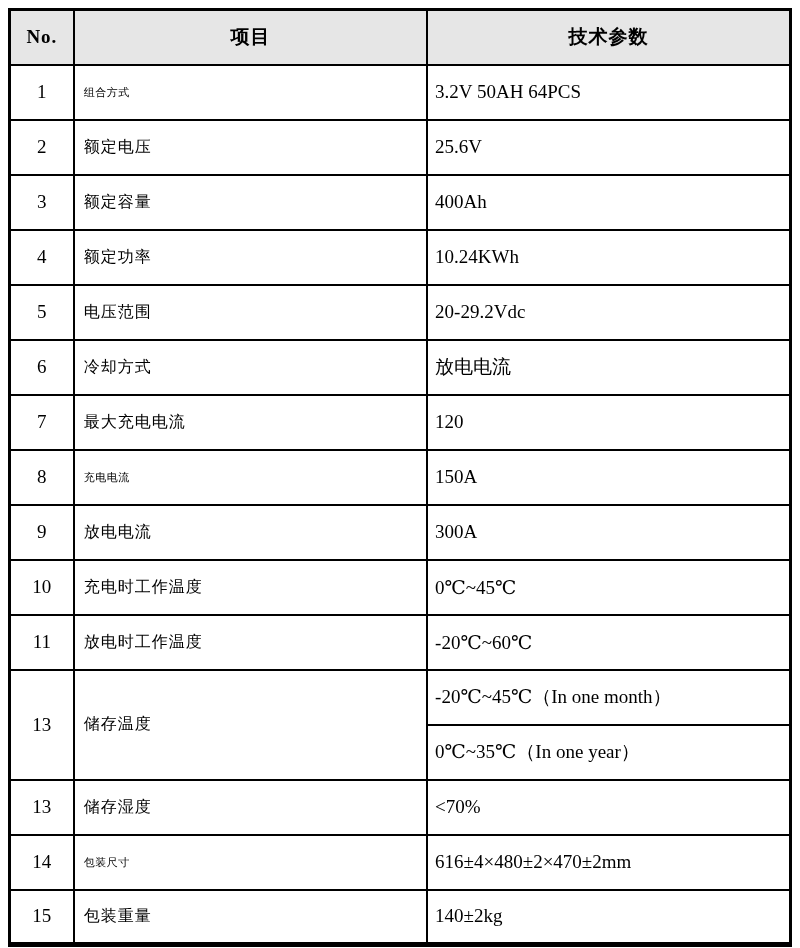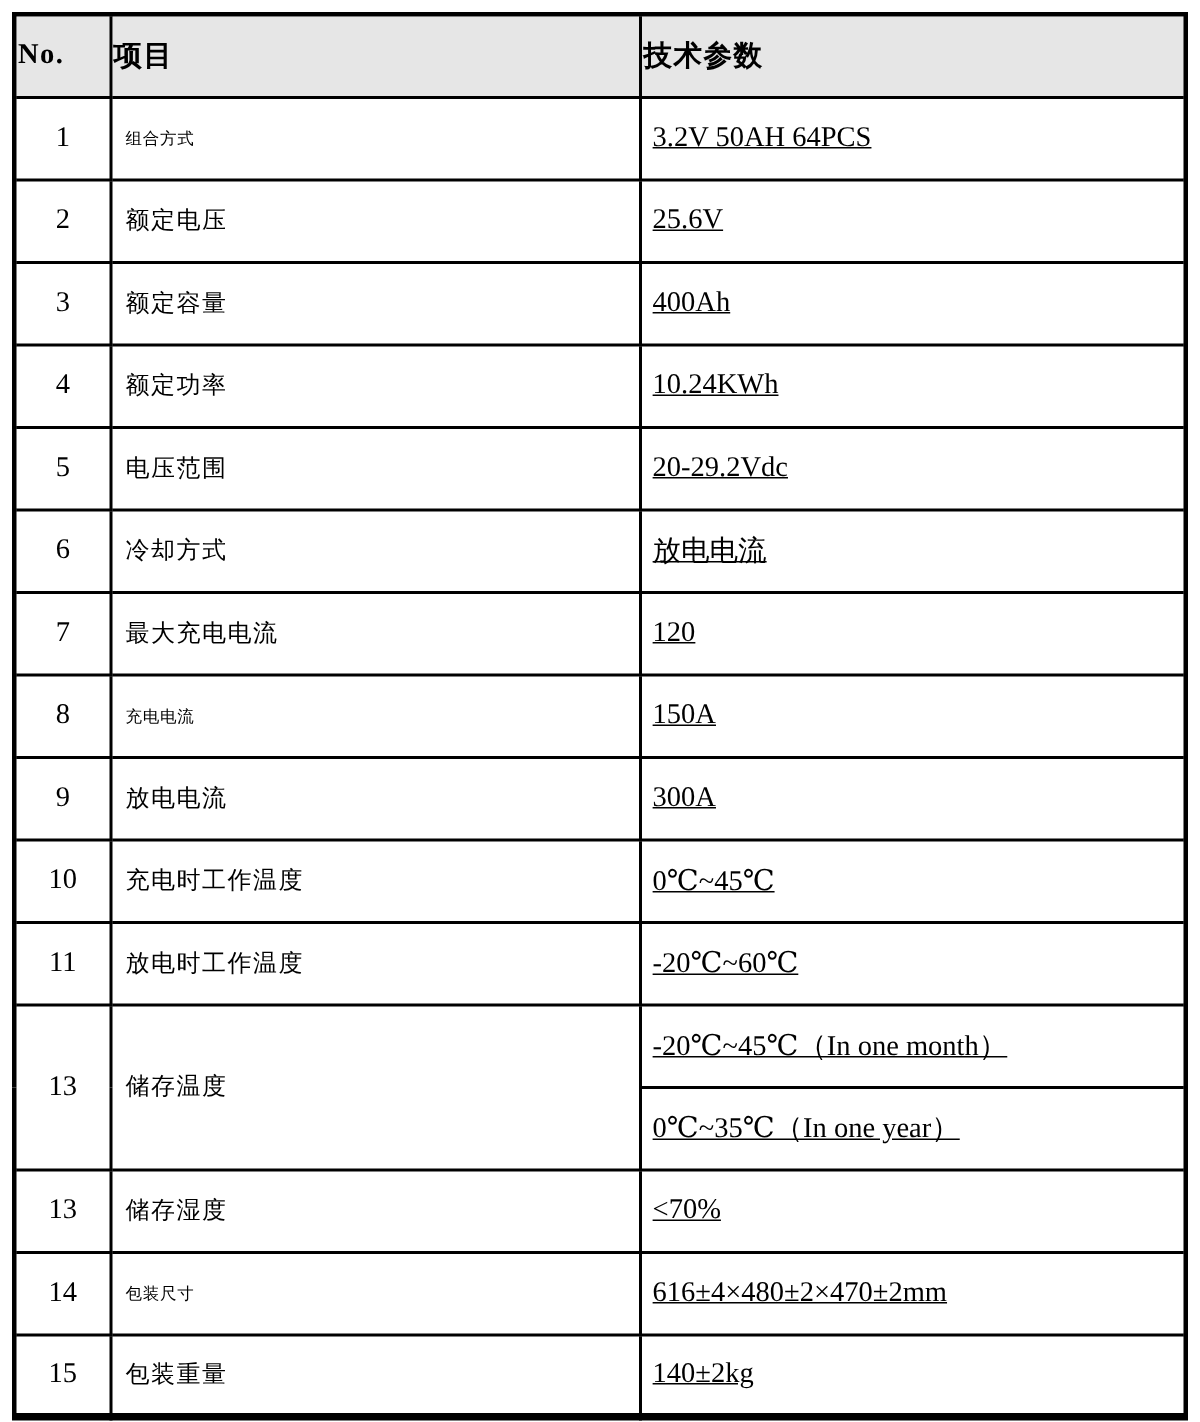--- a/index.html
+++ b/index.html
@@ -33,39 +33,38 @@
     vertical-align: middle;
     overflow: hidden;
     white-space: nowrap;
   }
   thead tr { height: 55px; }
   tbody tr { height: 55px; }
   th {
     background: #e6e6e6;
     font-weight: bold;
     font-size: 19px;
-    text-align: left;
+    text-align: center;
     letter-spacing: 1px;
   }
   td.no {
     text-align: center;
     font-size: 19px;
   }
   td.item {
     text-align: left;
     padding-left: 9px;
     font-size: 16px;
     letter-spacing: 1px;
   }
   td.item.small { font-size: 11px; letter-spacing: 0.5px; }
   td.value {
     text-align: left;
     padding-left: 7px;
     font-size: 19px;
-    text-decoration: underline;
   }
 </style>
 </head>
 <body>
 
 <div class="page">
   <table class="spec">
     <colgroup>
       <col class="c-no">
       <col class="c-item">

